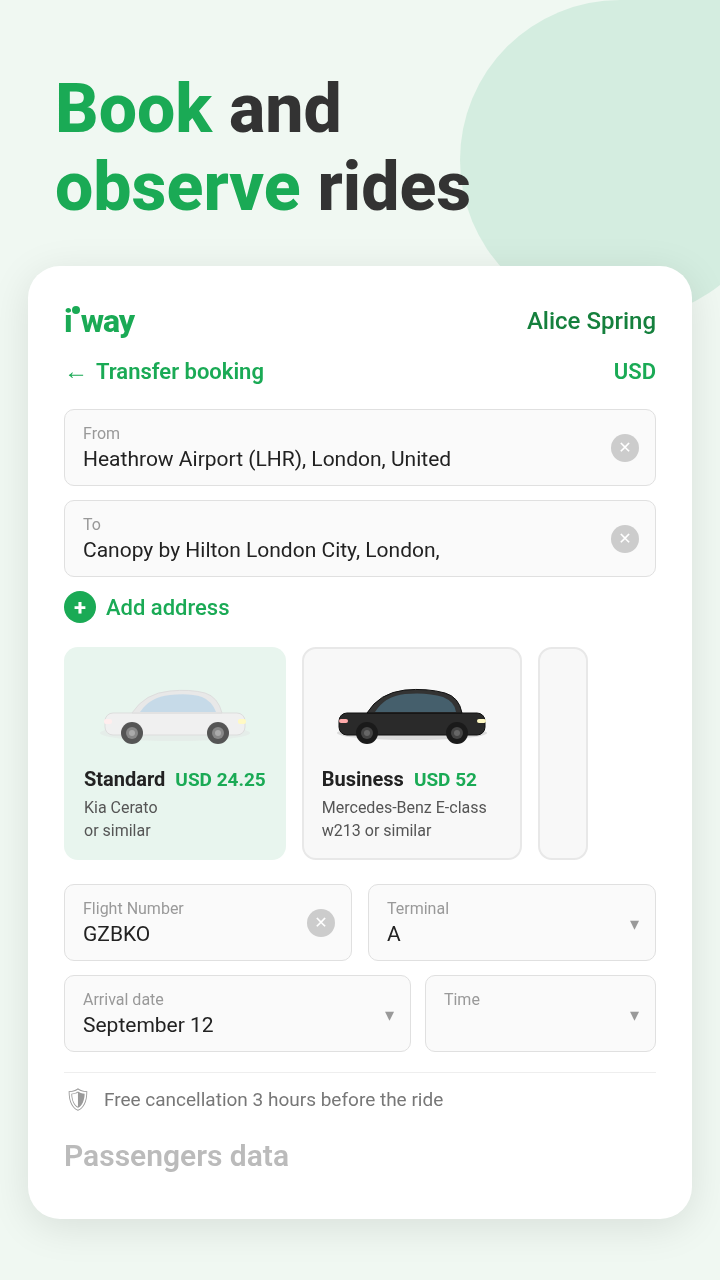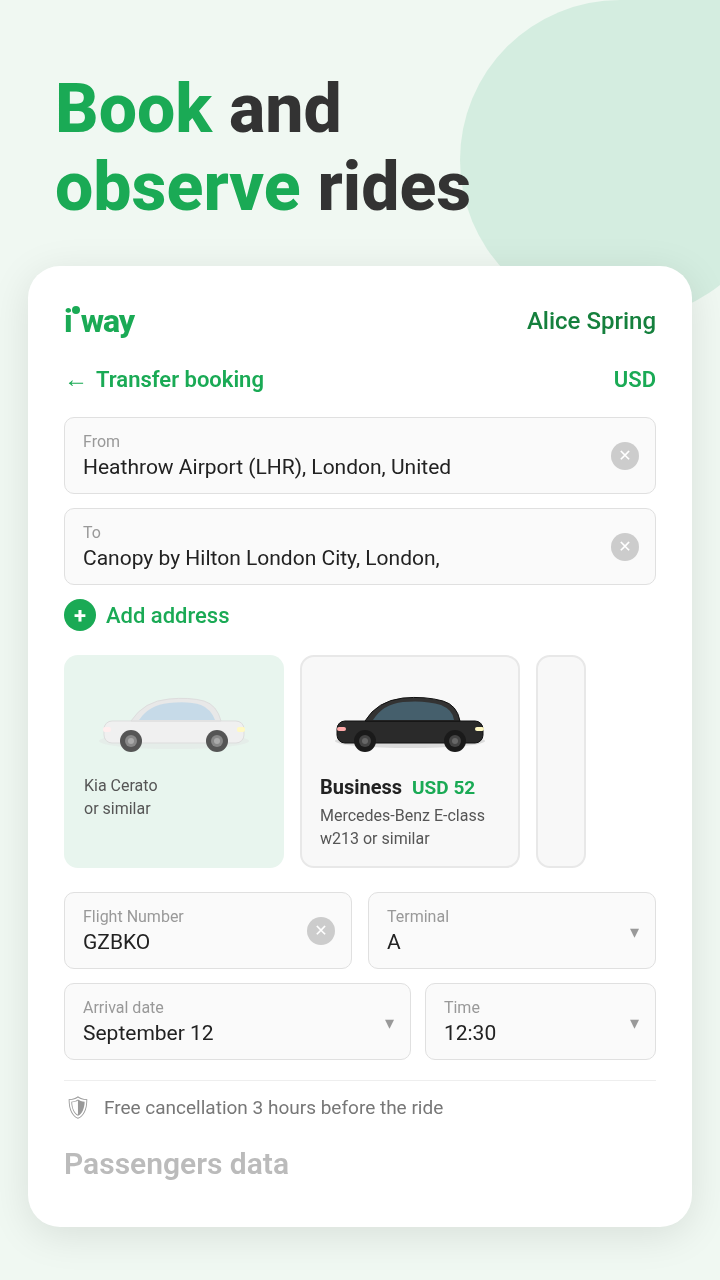--- a/index.html
+++ b/index.html
@@ -50,21 +50,21 @@
       margin: 0 28px;
       padding: 36px 36px 28px 36px;
       box-shadow: 0 8px 40px rgba(0,0,0,0.10);
     }
 
     
     .card-header {
       display: flex;
       justify-content: space-between;
       align-items: center;
-      margin-bottom: 25px;
+      margin-bottom: 17px;
     }
     .logo {
       font-size: 32px;
       font-weight: 800;
       color: #1aaa55;
       letter-spacing: -1px;
     }
     .logo span {
       display: inline-block;
       width: 8px;
@@ -352,20 +352,24 @@
           <circle cx="42" cy="58" r="11" fill="#555"></circle>
           <circle cx="42" cy="58" r="6" fill="#888"></circle>
           <circle cx="42" cy="58" r="3" fill="#aaa"></circle>
           <circle cx="128" cy="58" r="11" fill="#555"></circle>
           <circle cx="128" cy="58" r="6" fill="#888"></circle>
           <circle cx="128" cy="58" r="3" fill="#aaa"></circle>
 
           <rect x="148" y="44" width="8" height="5" rx="2" fill="#fff9c4"></rect>
           <rect x="14" y="44" width="8" height="5" rx="2" fill="#ffeeee"></rect>
         </svg>
+      </div>
+      <div class="car-type-row">
+        <span class="car-type">Standard</span>
+        <span class="car-price">USD 24.25</span>
       </div>
       <div class="car-model">Kia Cerato<br>or similar</div>
     </div>
 
     <div class="car-card unselected">
       <div class="car-image-area">
         <svg viewBox="0 0 170 70" xmlns="http://www.w3.org/2000/svg" width="170" height="70">
           <ellipse cx="85" cy="58" rx="75" ry="7" fill="#999" opacity="0.3"></ellipse>
 
           <rect x="12" y="38" width="146" height="22" rx="8" fill="#2a2a2a" stroke="#111" stroke-width="1"></rect>
@@ -411,21 +415,20 @@
   </div>
 
   <div class="date-time-row">
     <div class="input-field date-field">
       <div class="input-label">Arrival date</div>
       <div class="input-value">September 12</div>
       <div class="dropdown-arrow">▾</div>
     </div>
     <div class="input-field time-field">
       <div class="input-label">Time</div>
-      <div class="input-value">12:30</div>
       <div class="dropdown-arrow">▾</div>
     </div>
   </div>
 
   <div class="free-cancel">
     <span class="shield-icon">🛡</span>
     <span class="free-cancel-text">Free cancellation 3 hours before the ride</span>
   </div>
 
   <div class="passengers-label">Passengers data</div>

